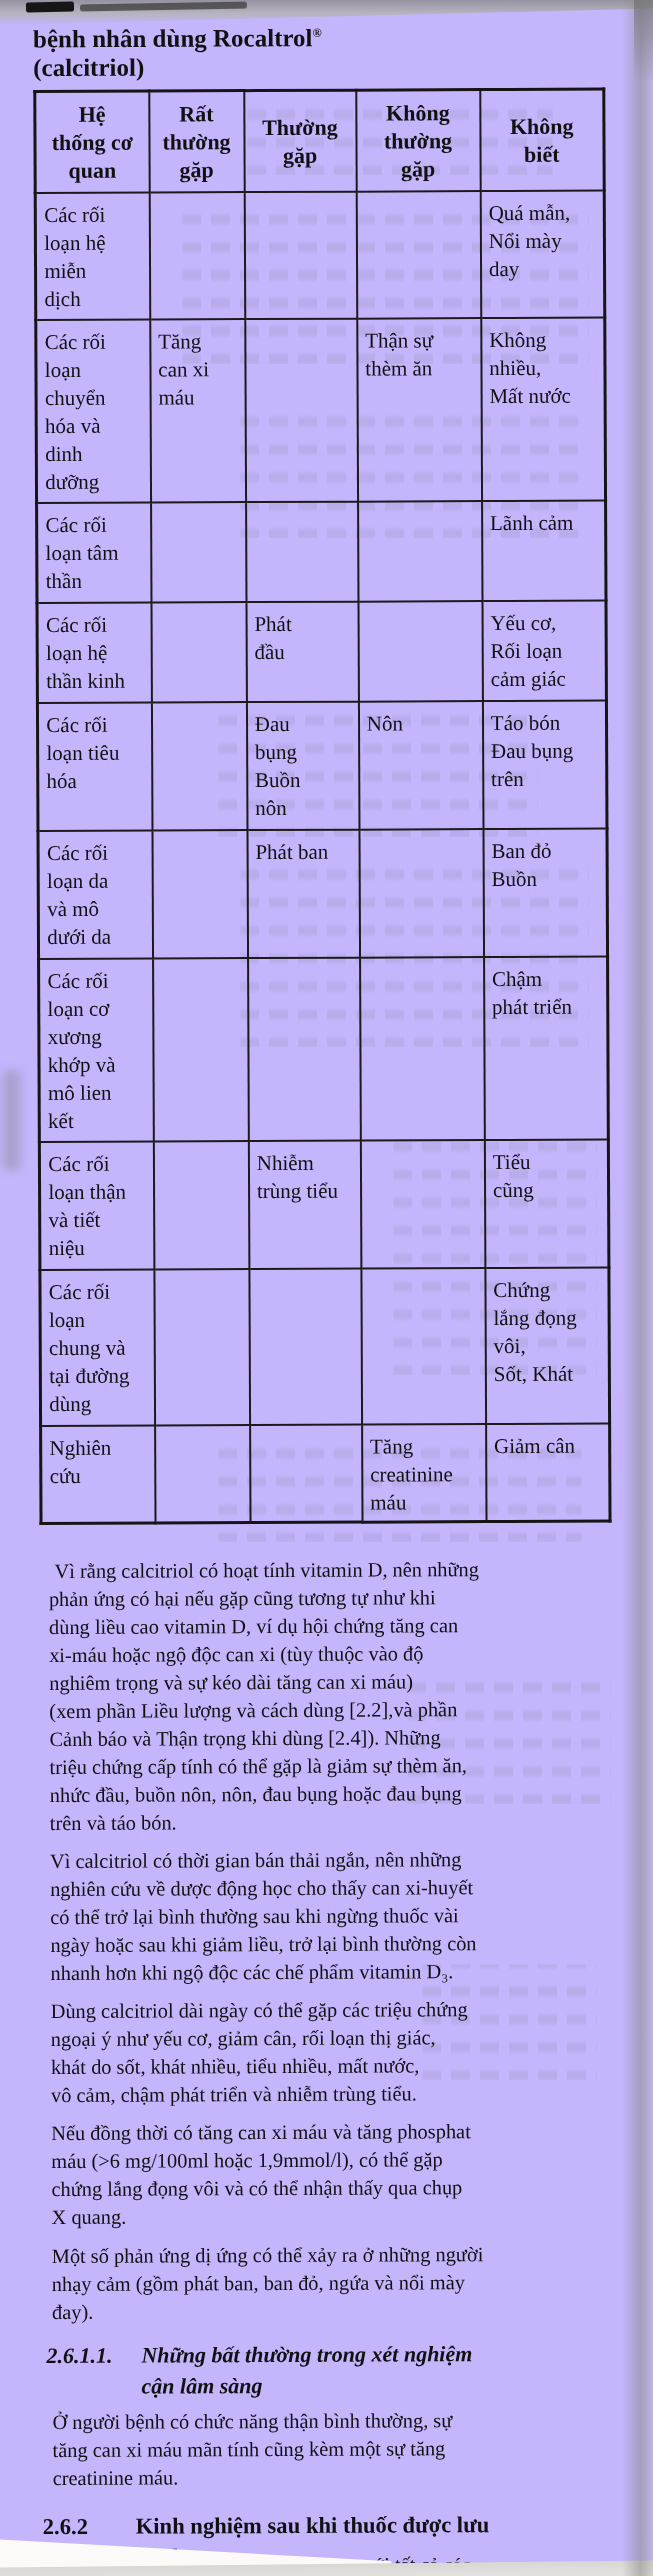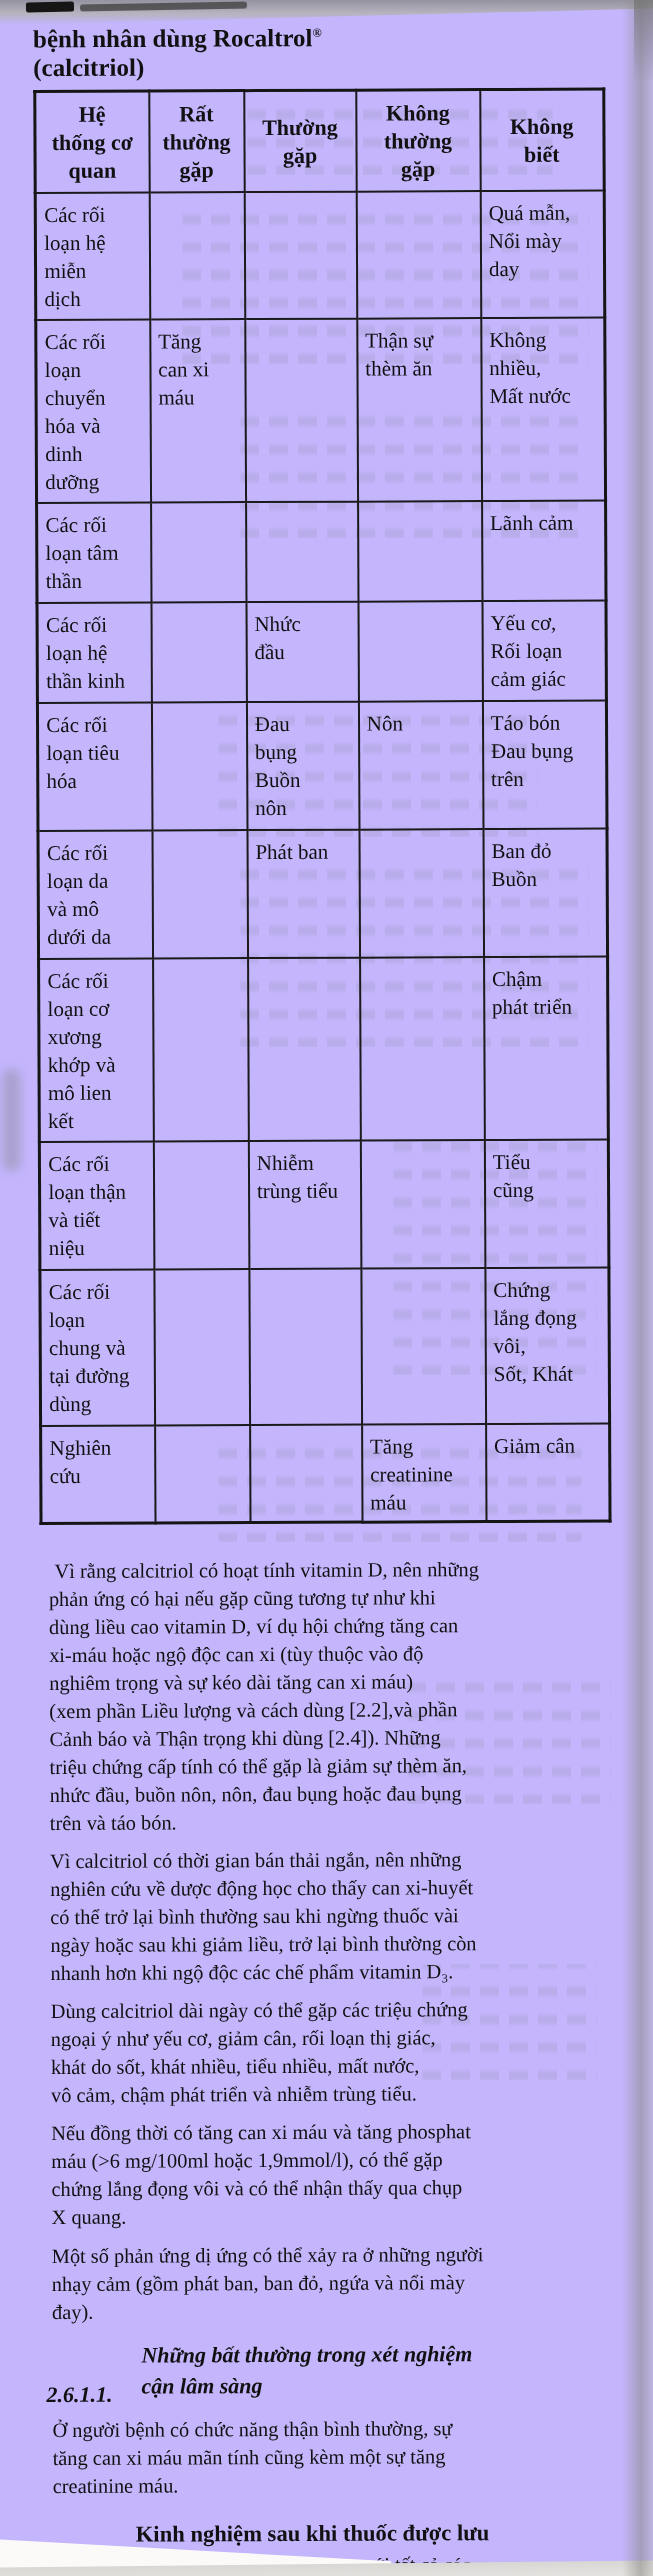--- a/index.html
+++ b/index.html
@@ -62,21 +62,21 @@
   tr.r1 td{height:127px} tr.r2 td{height:183px} tr.r3 td{height:100px}
   tr.r4 td{height:100px} tr.r5 td{height:128px} tr.r6 td{height:128px}
   tr.r7 td{height:183px} tr.r8 td{height:128px} tr.r9 td{height:156px}
   tr.r10 td{height:84px}
 
   .bodytext { margin-left:42px; width:575px; }
   .bodytext p { font-size:20.4px; line-height:28px; white-space:pre-line; margin-top:10.2px; }
   .bodytext p:first-child { margin-top:32px; text-indent:5.8px; }
 
   .heading { display:flex; margin-top:14.5px; font-weight:bold; }
-  .heading .num { flex:0 0 95px; font-size:22px; line-height:31px;margin-top:39px; }
+  .heading .num { flex:0 0 95px; font-size:22px; line-height:31px; }
   .heading .txt { font-size:22px; line-height:31px; white-space:pre-line; }
   .heading.italic .num, .heading.italic .txt { font-style:italic; }
   .heading.h2 .num { flex:0 0 93px; font-size:22.6px; }
   .heading.h2 .txt { font-size:22.6px; }
 
   .cutline {
     position:absolute; left:207px; top:2551px; font-size:20.4px; line-height:28px;
     white-space:nowrap; color:#161616;
   }
 </style>
@@ -162,21 +162,21 @@
           <td></td>
           <td></td>
           <td></td>
           <td>Lãnh cảm</td>
         </tr>
         <tr class="r4">
           <td>Các rối
 loạn hệ
 thần kinh</td>
           <td></td>
-          <td>Nhức
+          <td>Phát
 đầu</td>
           <td></td>
           <td>Yếu cơ,
 Rối loạn
 cảm giác</td>
         </tr>
         <tr class="r5">
           <td>Các rối
 loạn tiêu
 hóa</td>

